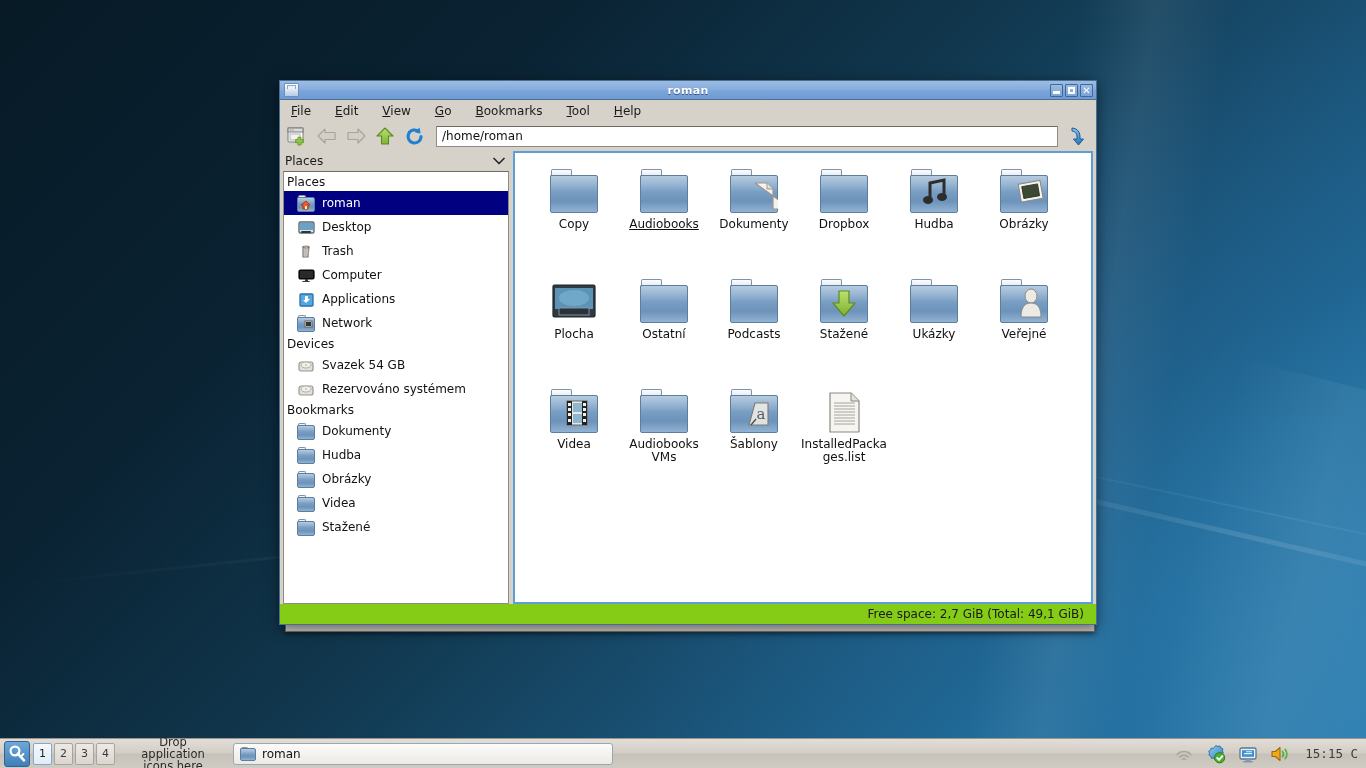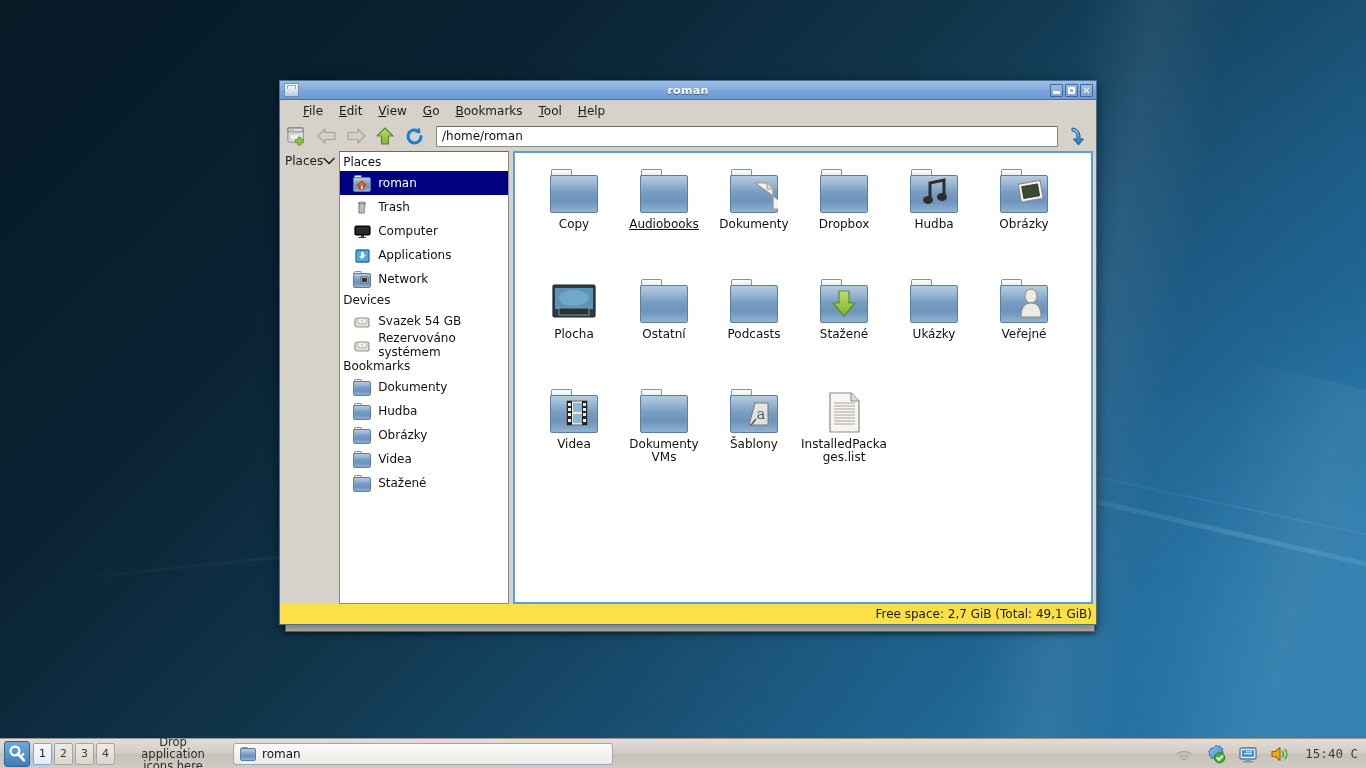--- a/index.html
+++ b/index.html
@@ -89,21 +89,21 @@
     cursor: pointer;
   }
   .tb-btn .g { color: #fff; font-size: 9px; line-height: 9px; font-weight: bold; }
   .tb-btn.min .g { display:block; width:7px; height:3px; background:#fff; margin-top:4px; }
   .tb-btn.max .g { display:block; width:7px; height:7px; border:2px solid #fff; }
   .tb-btn.cls .g { font-family: "DejaVu Sans", sans-serif; font-size: 10px; }
 
   
   #menubar {
     height: 21px; flex: none; display: flex; align-items: center;
-    background: #d6d2ca; padding-left: 16px; gap: 2px;
+    background: #d6d2ca; padding-left: 4px; gap: 10px;
     font-size: 12px; color: #1a1a1a;
   }
   .menu-item { padding: 2px 7px; cursor: pointer; border-radius: 2px; }
   .menu-item .u { text-decoration: underline; }
 
   
   #toolbar {
     height: 30px; flex: none; display: flex; align-items: center;
     background: #d6d2ca; padding: 0 5px; gap: 3px;
   }
@@ -111,21 +111,21 @@
   #pathentry {
     flex: 1; height: 21px; margin: 0 4px 0 6px;
     background: #ffffff; border: 1px solid #8f8b83;
     border-top-color:#6f6b64;
     display: flex; align-items: center; padding: 0 5px;
     font-size: 12px; color: #111;
   }
 
   
   #fm-body { flex: 1; display: flex; min-height: 0; background: #d6d2ca; padding: 0 3px 0 3px; }
-  #sidebar { width: 230px; flex: none; display: flex; flex-direction: row; padding-right: 4px; }
+  #sidebar { width: 230px; flex: none; display: flex; flex-direction: column; padding-right: 4px; }
   .places-header {
     height: 20px; display: flex; align-items: center; justify-content: space-between;
     padding: 0 4px 0 2px; font-size: 12px; color: #1a1a1a; cursor: pointer;
   }
   .chev { font-size: 10px; color: #333; }
   #places-list {
     flex: 1; background: #ffffff; border: 1px solid #8f8b83; border-top-color:#6f6b64;
     overflow: hidden; padding: 1px 0 0 0; position: relative;
   }
   .grp-label { font-size: 12px; color: #111; padding: 2px 0 2px 3px; }
@@ -172,21 +172,21 @@
   .ic-glyph { width: 48px; height: 44px; position: relative; margin-bottom: 5px; }
   .ic-label {
     font-size: 12px; color: #111; text-align: center; line-height: 13px;
     max-width: 86px; word-wrap: break-word;
   }
   .ic-cell.hovered .ic-label { text-decoration: underline; }
 
   
   #statusbar {
     height: 20px; flex: none; display: flex; align-items: center; justify-content: flex-end;
-    padding-right: 4px; font-size: 12px; color: #1a1a1a; background: #fde047;
+    padding-right: 12px; font-size: 12px; color: #1a1a1a; background: #84cc16;
   }
 
   
   #taskbar {
     position: absolute; left: 0; bottom: 0; width: 1366px; height: 30px;
     background: linear-gradient(to bottom, #e2ded7 0%, #d2cec6 48%, #c6c2ba 52%, #d0ccc4 100%);
     border-top: 1px solid #9a968f;
     display: flex; align-items: center; gap: 3px; padding: 0 4px;
   }
   #launcher {
@@ -334,20 +334,32 @@
                   <span class="tab"></span>
                   <span class="body"></span>
                 </span>
                 <svg width="18" height="17" viewBox="0 0 18 17" style="position:absolute;left:0;top:0;">
                   <path d="M9 6 l4 4 h-2 v4 h-5 v-4 h-2 z" fill="#e85f2a" stroke="#a33c13" stroke-width="1"></path>
                   <rect x="8" y="11" width="2" height="3" fill="#fbe6c8"></rect>
                 </svg>
               </span>
             </span>
             <span>roman</span>
+          </div>
+          <div class="pl-row">
+            <span class="pl-ico">
+              <span style="display: block; width: 18px; height: 17px; position: relative;">
+                <svg width="18" height="17" viewBox="0 0 18 17" style="position:absolute;left:0;top:0;">
+                  <rect x="2" y="3" width="15" height="11" rx="1.5" fill="#dfe4e8" stroke="#5d6b76" stroke-width="1.4"></rect>
+                  <rect x="3" y="4" width="13" height="7" fill="#6ba2c4"></rect>
+                  <rect x="4" y="12" width="10" height="2" rx="1" fill="#2d3740"></rect>
+                </svg>
+              </span>
+            </span>
+            <span>Desktop</span>
           </div>
           <div class="pl-row">
             <span class="pl-ico">
               <span style="display: block; width: 18px; height: 17px; position: relative;">
                 <svg width="18" height="17" viewBox="0 0 18 17" style="position:absolute;left:0;top:0;">
                   <path d="M6 4 h6 l-1 10 h-5 z" fill="#dcd9d3" stroke="#7e7a72" stroke-width="1.2" stroke-linejoin="round"></path>
                   <ellipse cx="9" cy="4" rx="3" ry="1" fill="#efece6" stroke="#7e7a72" stroke-width="1.1"></ellipse>
                   <g stroke="#b0aca4" stroke-width="1">
                     <path d="M8 6 v7"></path>
                     <path d="M9 6 v7"></path>
@@ -677,21 +689,21 @@
           </div>
           <div class="ic-cell">
             <div class="ic-glyph">
               <span style="display: block; width: 48px; height: 44px; position: relative;">
                 <span class="folder" style="display: block; width: 48px; height: 44px; position: relative;">
                   <span class="tab"></span>
                   <span class="body"></span>
                 </span>
               </span>
             </div>
-            <div class="ic-label">Dokumenty VMs</div>
+            <div class="ic-label">Audiobooks VMs</div>
           </div>
           <div class="ic-cell">
             <div class="ic-glyph">
               <span style="display: block; width: 48px; height: 44px; position: relative;">
                 <span class="folder" style="display: block; width: 48px; height: 44px; position: relative;">
                   <span class="tab"></span>
                   <span class="body"></span>
                 </span>
                 <svg width="48" height="44" viewBox="0 0 48 44" style="position:absolute;left:0;top:0;">
                   <path d="M25 14 h13 v22 h-19 z" fill="#f1efe9" fill-opacity=".85" stroke="#7f7b73" stroke-width="1.1" transform="translate(0,0)"></path>
@@ -791,15 +803,15 @@
     </div>
     <div class="tray-ico">
       <svg width="20" height="18" viewBox="0 0 20 18">
         <path d="M2 6.5 h3.4 L10 2.5 v13 L5.4 11.5 H2 z" fill="#f0a81e" stroke="#9a6b0a" stroke-width="1.1" stroke-linejoin="round"></path>
         <g fill="none" stroke="#4caf2f" stroke-width="1.6" stroke-linecap="round">
           <path d="M12.5 6.4 a4 4 0 0 1 0 5.2"></path>
           <path d="M15.2 4.4 a7.2 7.2 0 0 1 0 9.2"></path>
         </g>
       </svg>
     </div>
-    <div id="clock">15:40 C</div>
+    <div id="clock">15:15 C</div>
   </div>
 </div>
 
 </body></html>

